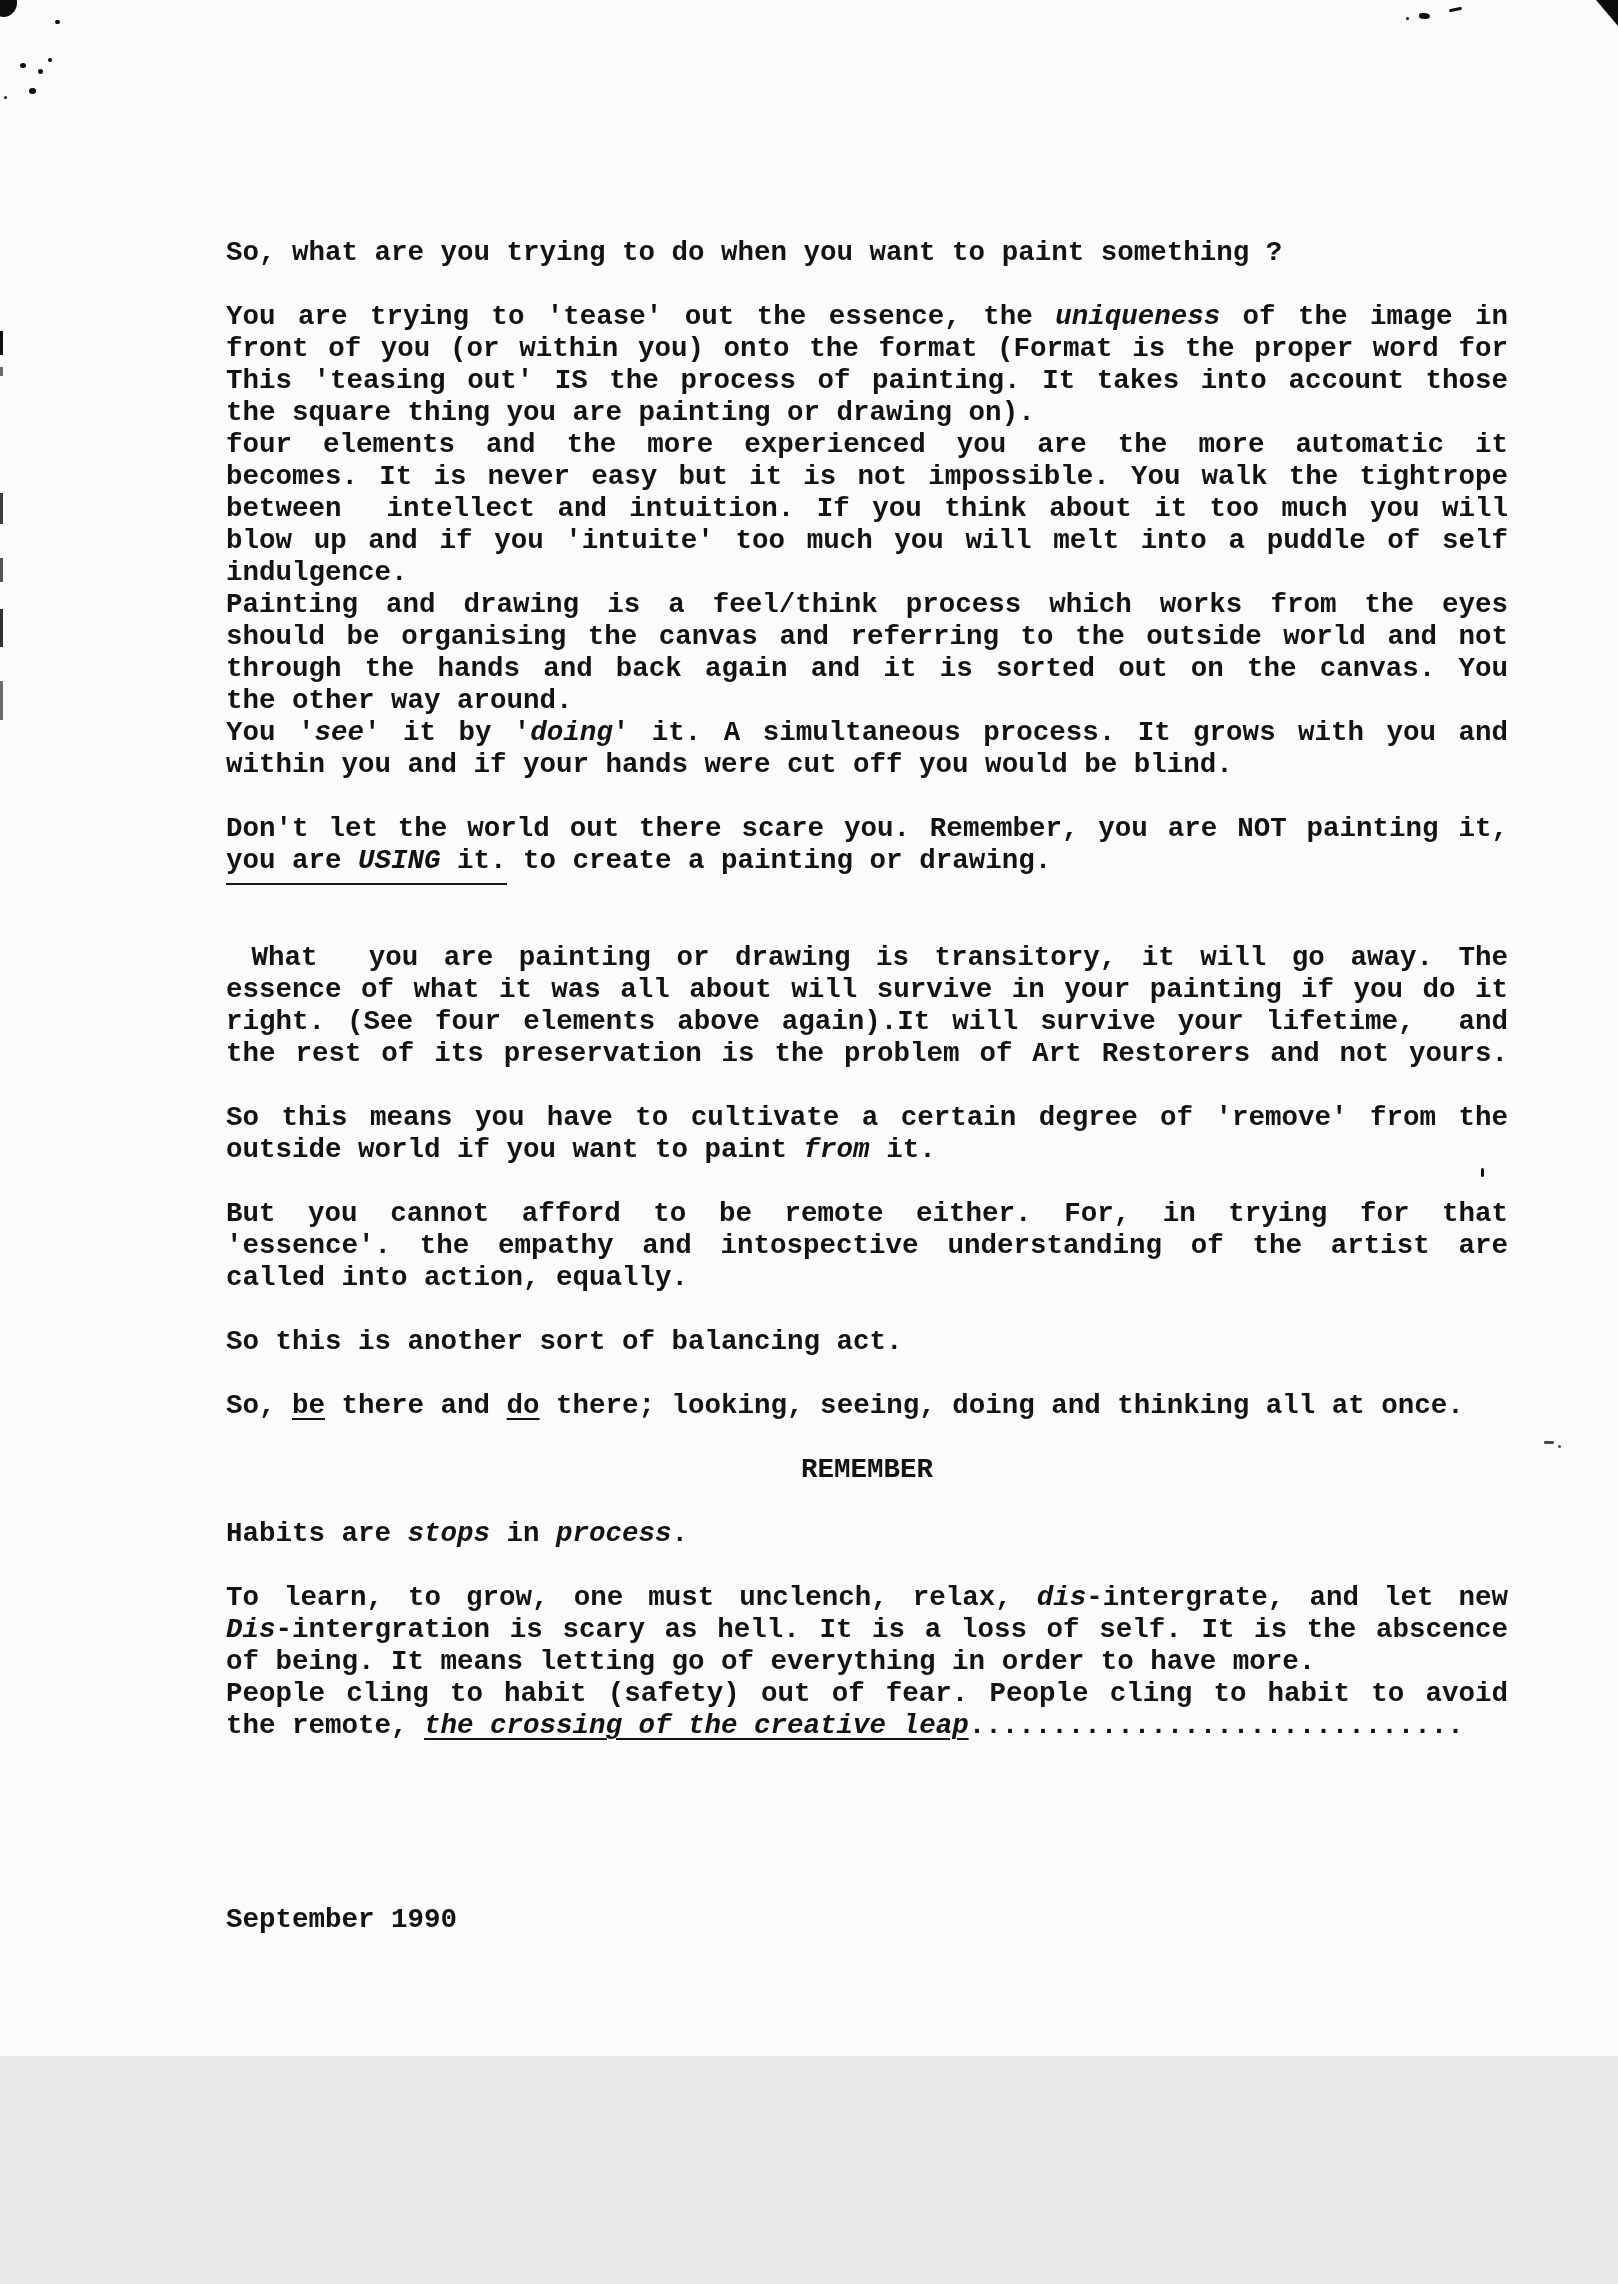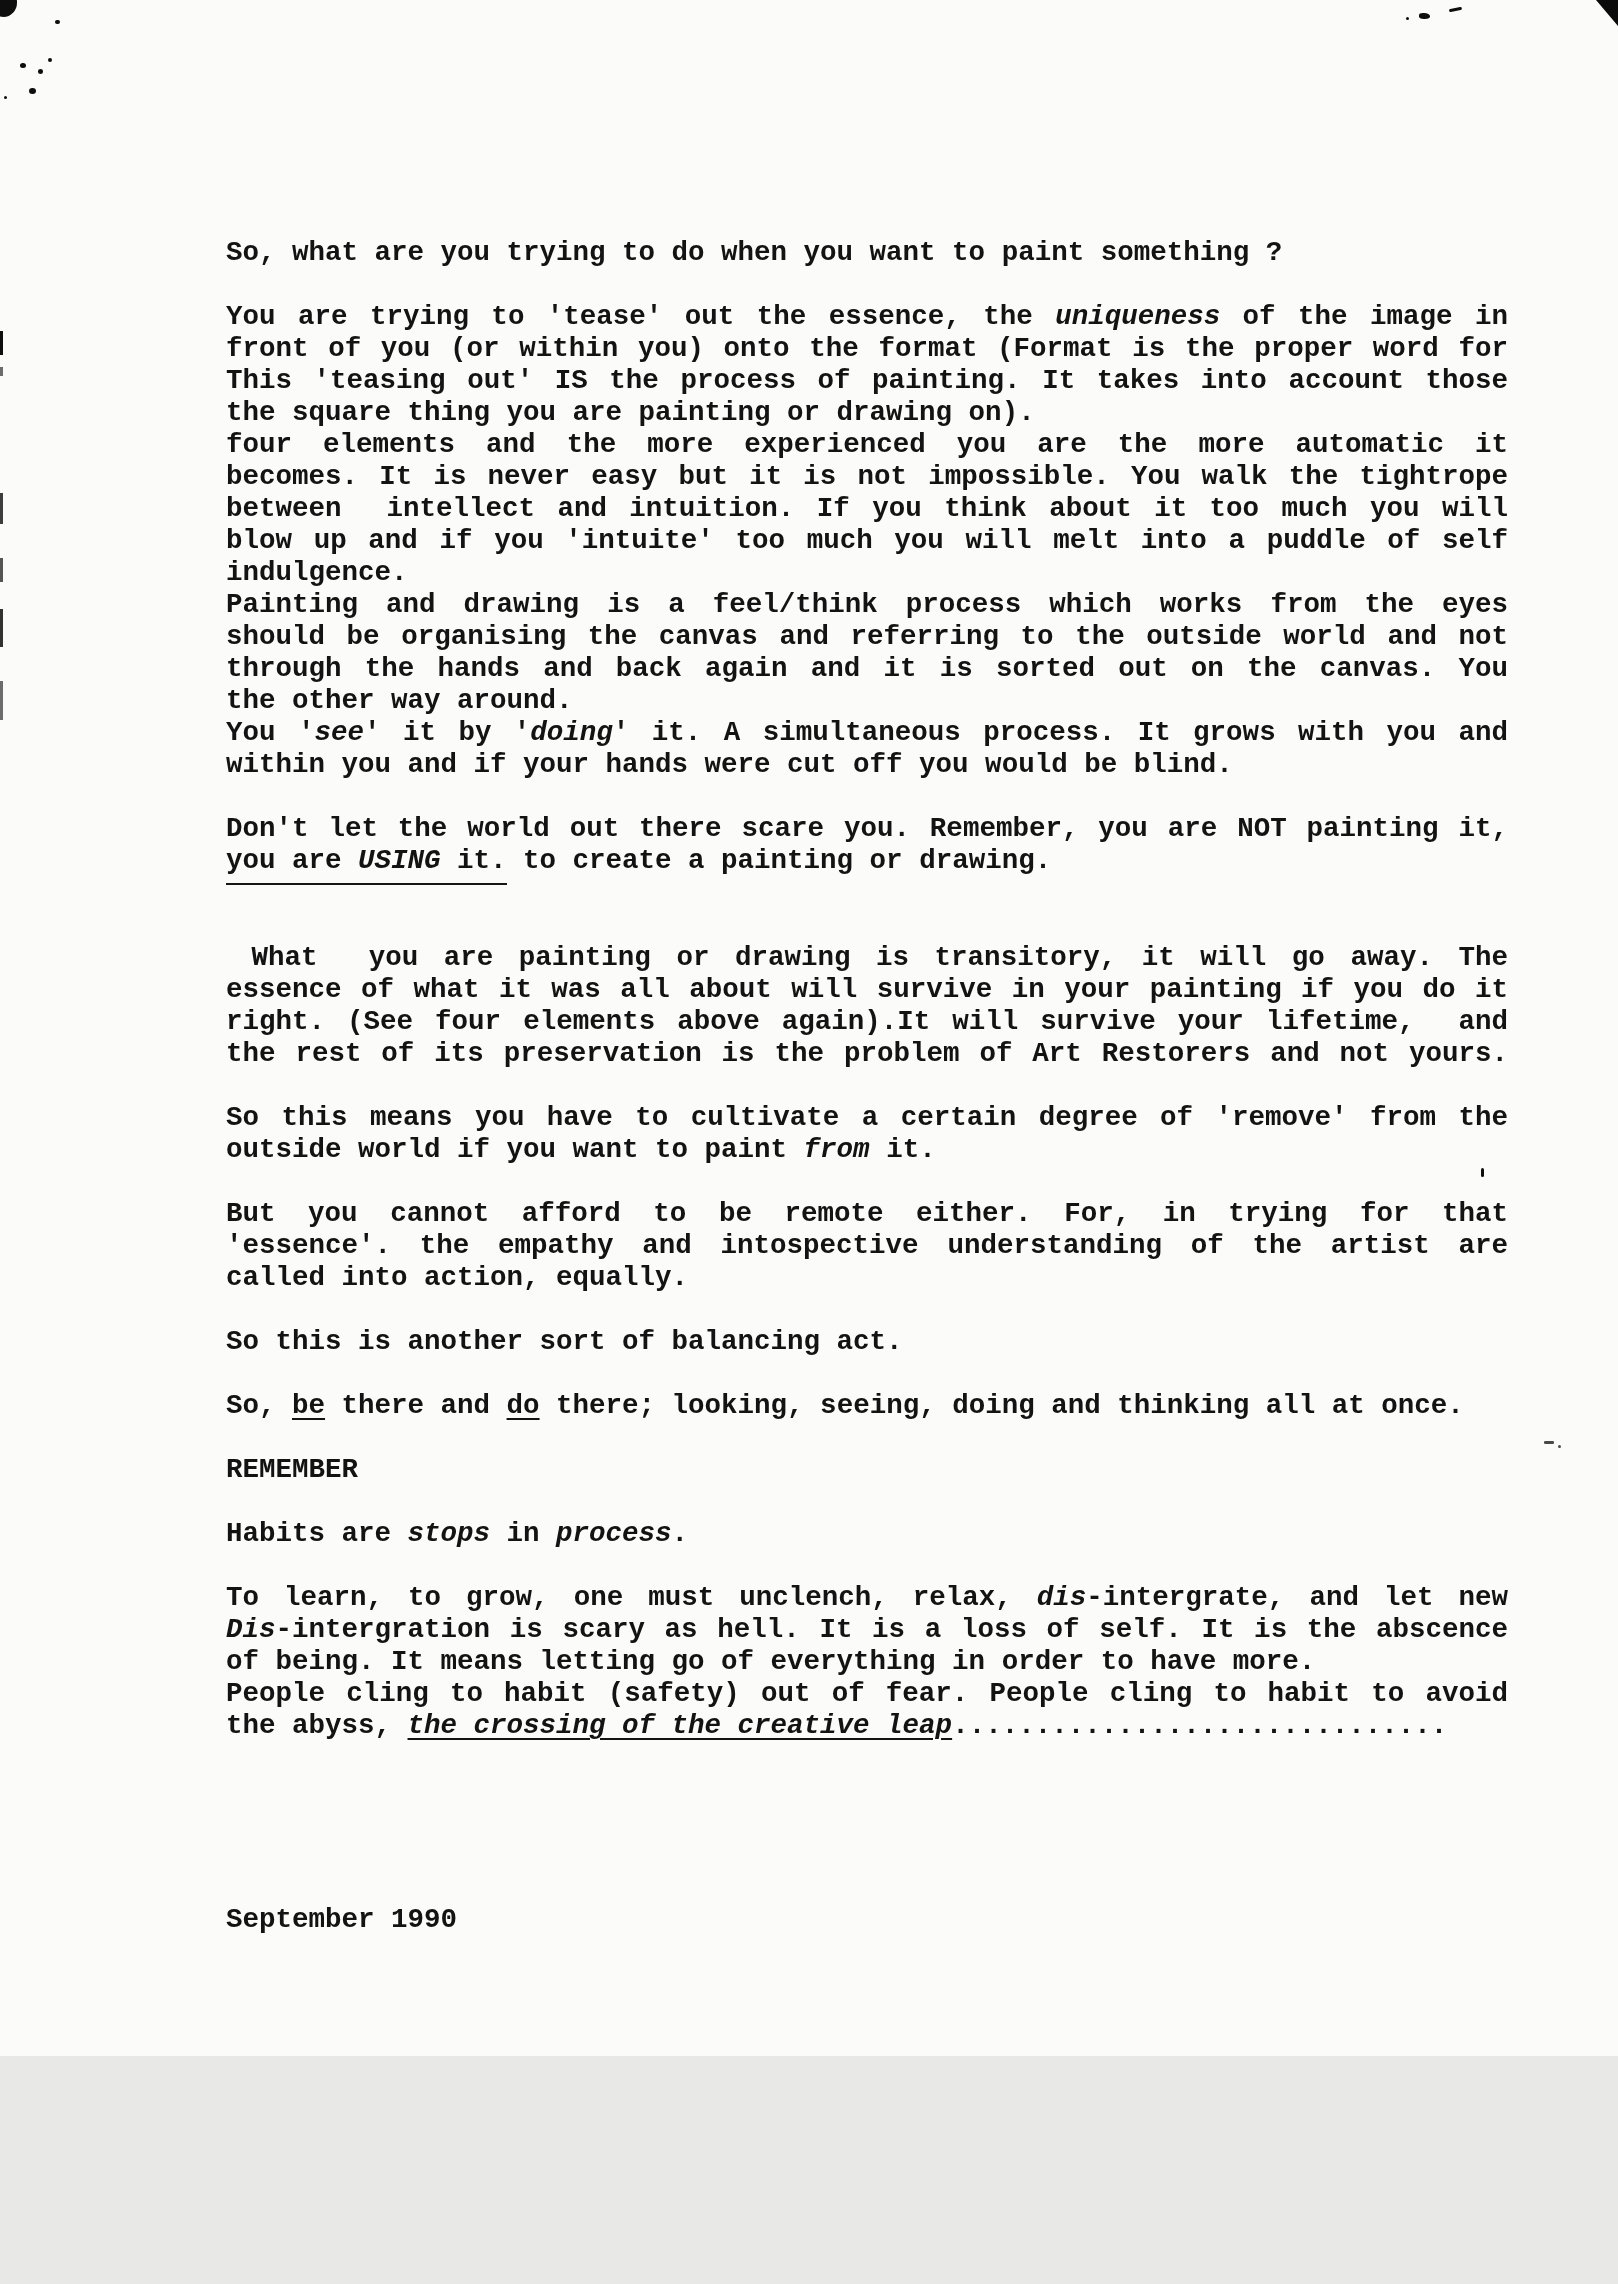--- a/index.html
+++ b/index.html
@@ -14,21 +14,21 @@
   }
   .doc {
     position:absolute;
     left:226px; top:237px;
     width:1282px;
     font-size:27.5px;
     line-height:32px;
   }
   .line { white-space:pre-wrap; min-height:32px; }
   .line.j { text-align:justify; text-align-last:justify; }
-  .line.c { }
+  .line.c { text-align:center; }
   .it { font-style:italic; }
   .u  { text-decoration:underline; text-decoration-thickness:2px; text-underline-offset:4.6px; }
   .u2 { text-decoration-thickness:2.6px; text-underline-offset:3.9px;
         border-bottom:2px solid #161616; padding-bottom:7px; }
   .spacer { width:100%; }
 
   
   .artifact { position:absolute; background:#0e0e0e; }
   .tl-blob { left:-10.5px; top:-11.8px; width:27.5px; height:29px; border-radius:50%; }
   .speck { border-radius:50%; }
@@ -80,21 +80,21 @@
       <div class="line"><span>So, </span><span class="u">be</span><span> there and </span><span class="u">do</span><span> there; looking, seeing, doing and thinking all at once.</span></div>
       <div class="spacer" style="height: 32px;"></div>
       <div class="line c"><span>REMEMBER</span></div>
       <div class="spacer" style="height: 32px;"></div>
       <div class="line"><span>Habits are </span><span class="it">stops</span><span> in </span><span class="it">process</span><span>.</span></div>
       <div class="spacer" style="height: 32px;"></div>
       <div class="line j"><span>To learn, to grow, one must unclench, relax, </span><span class="it">dis</span><span>-intergrate, and let new</span></div>
       <div class="line j"><span class="it">Dis</span><span>-intergration is scary as hell. It is a loss of self. It is the abscence</span></div>
       <div class="line"><span>of being. It means letting go of everything in order to have more.</span></div>
       <div class="line j"><span>People cling to habit (safety) out of fear. People cling to habit to avoid</span></div>
-      <div class="line"><span>the abyss, </span><span class="it u">the crossing of the creative leap</span><span>..............................</span></div>
+      <div class="line"><span>the remote, </span><span class="it u">the crossing of the creative leap</span><span>..............................</span></div>
       <div class="spacer" style="height: 162px;"></div>
       <div class="line"><span>September 1990</span></div>
     </div>
 
   <div class="artifact tl-blob"></div>
   <div class="artifact speck" style="left:55px; top:19.7px; width:4.6px; height:4.6px;"></div>
   <div class="artifact speck" style="left:19.7px; top:63px; width:5.9px; height:5.2px;"></div>
   <div class="artifact speck" style="left:38px; top:69px; width:5.2px; height:4.6px;"></div>
   <div class="artifact speck" style="left:48px; top:58px; width:3.9px; height:3.9px;"></div>
   <div class="artifact speck" style="left:29px; top:88px; width:6.6px; height:5.9px;"></div>

